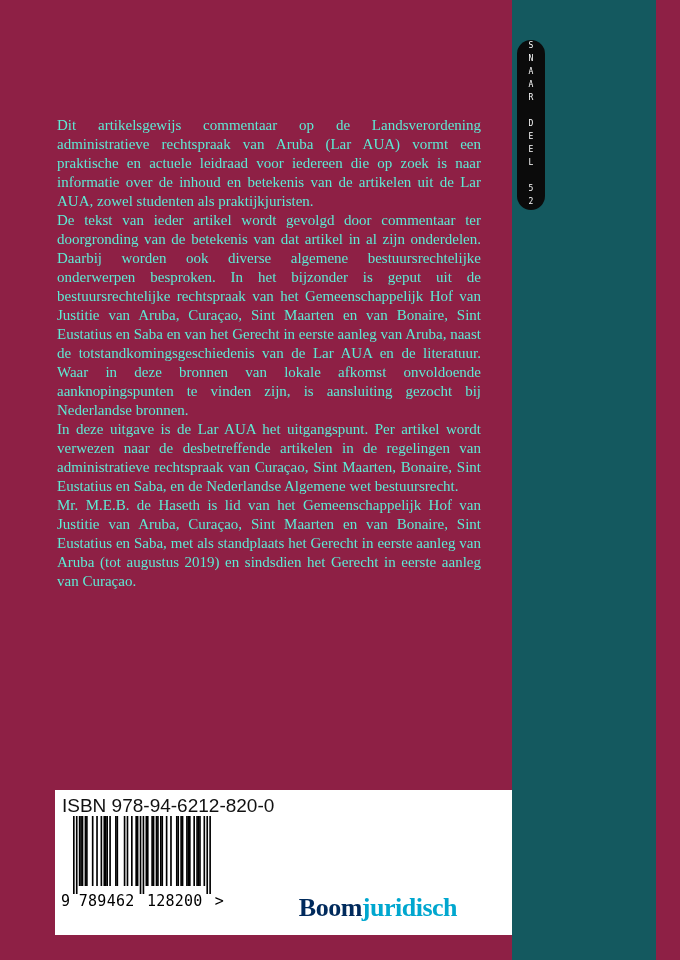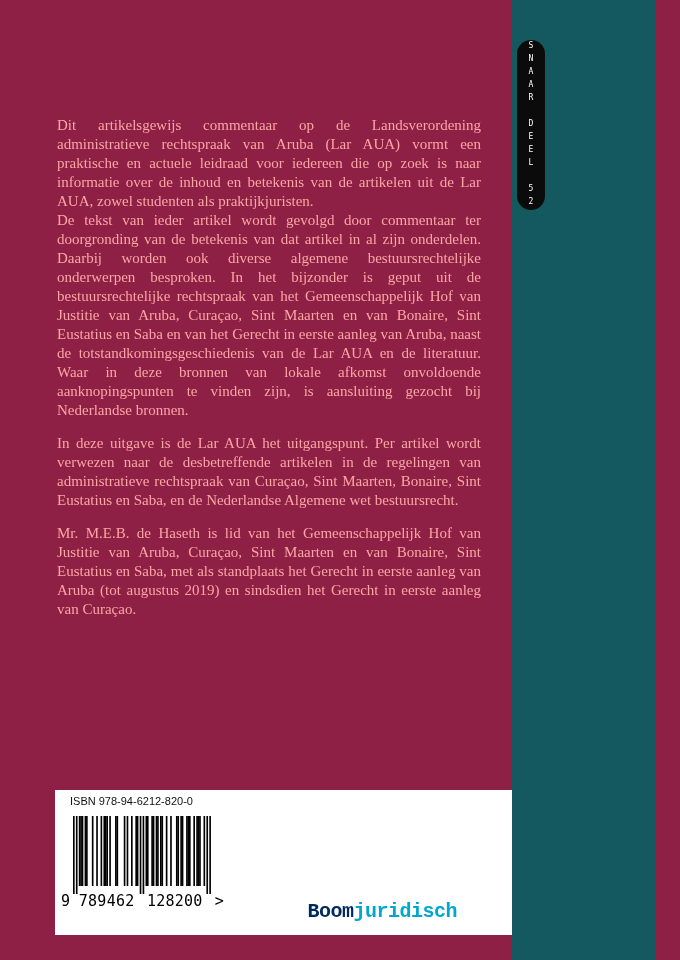--- a/index.html
+++ b/index.html
@@ -46,58 +46,58 @@
     letter-spacing: 4px;
     white-space: nowrap;
   }
 
   
   .blurb {
     position: absolute;
     left: 57px;
     top: 116px;
     width: 424px;
-    color: #fca5a5;
+    color: #5eead4;
     font-size: 15px;
     line-height: 19px;
     text-align: justify;
   }
   .blurb p { margin: 0; }
-  .blurb p.gap { margin-top: 14px; }
+  .blurb p.gap { }
 
   
   .isbn-panel {
     position: absolute;
     left: 55px;
     top: 790px;
     width: 457px;
     height: 145px;
     background: #ffffff;
   }
   .isbn-label {
     position: absolute;
-    left: 15px;
+    left: 7px;
     top: 5px;
     font-family: "Liberation Sans", sans-serif;
-    font-size: 11px;
+    font-size: 19px;
     color: #111111;
   }
   .barcode {
     position: absolute;
     left: 6px;
     top: 26px;
   }
 
   .publisher-logo {
     position: absolute;
     right: 55px;
     bottom: 12px;
-    font-family: Liberation Mono, monospace;
+    font-family: Liberation Serif, serif;
     font-weight: bold;
-    font-size: 20px;
+    font-size: 26px;
     letter-spacing: -0.5px;
     white-space: nowrap;
   }
   .publisher-part1 { color: #002a5c; }
   .publisher-part2 { color: #00a7cf; }
 </style>
 </head>
 <body>
 
 <div class="cover">

